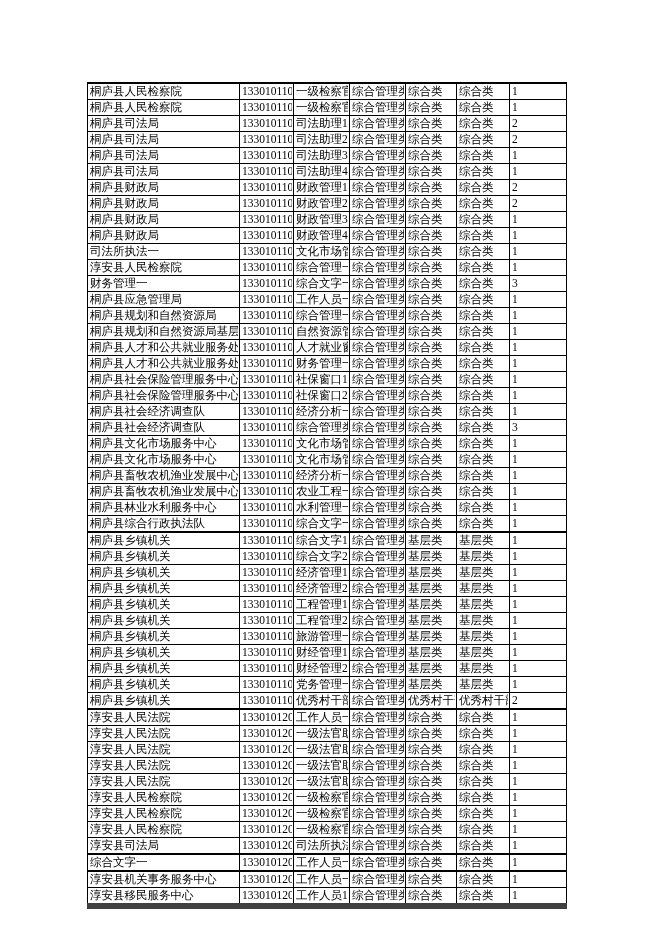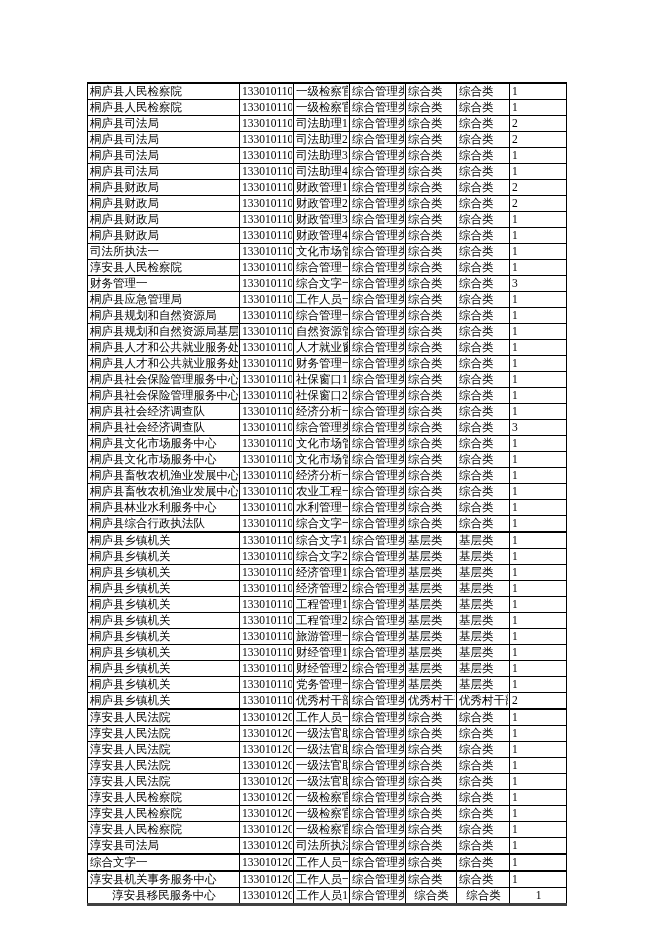--- a/index.html
+++ b/index.html
@@ -54,21 +54,21 @@
   
   .clip {
     display: block;
     overflow: hidden;
     white-space: nowrap;
     height: 15px;
     line-height: 15px;
   }
   
   tr.rule-top > td { border-top: 2px solid #000000; }
-  tr.rule-bottom > td { border-bottom: 3px solid #404040; text-align: center; }
+  tr.rule-bottom > td { border-bottom: 6px solid #404040; }
 </style>
 </head>
 <body>
 
 <div id="sheet">
   <table class="grid">
     <colgroup>
       <col class="c0">
         <col class="c1">
         <col class="c2">

